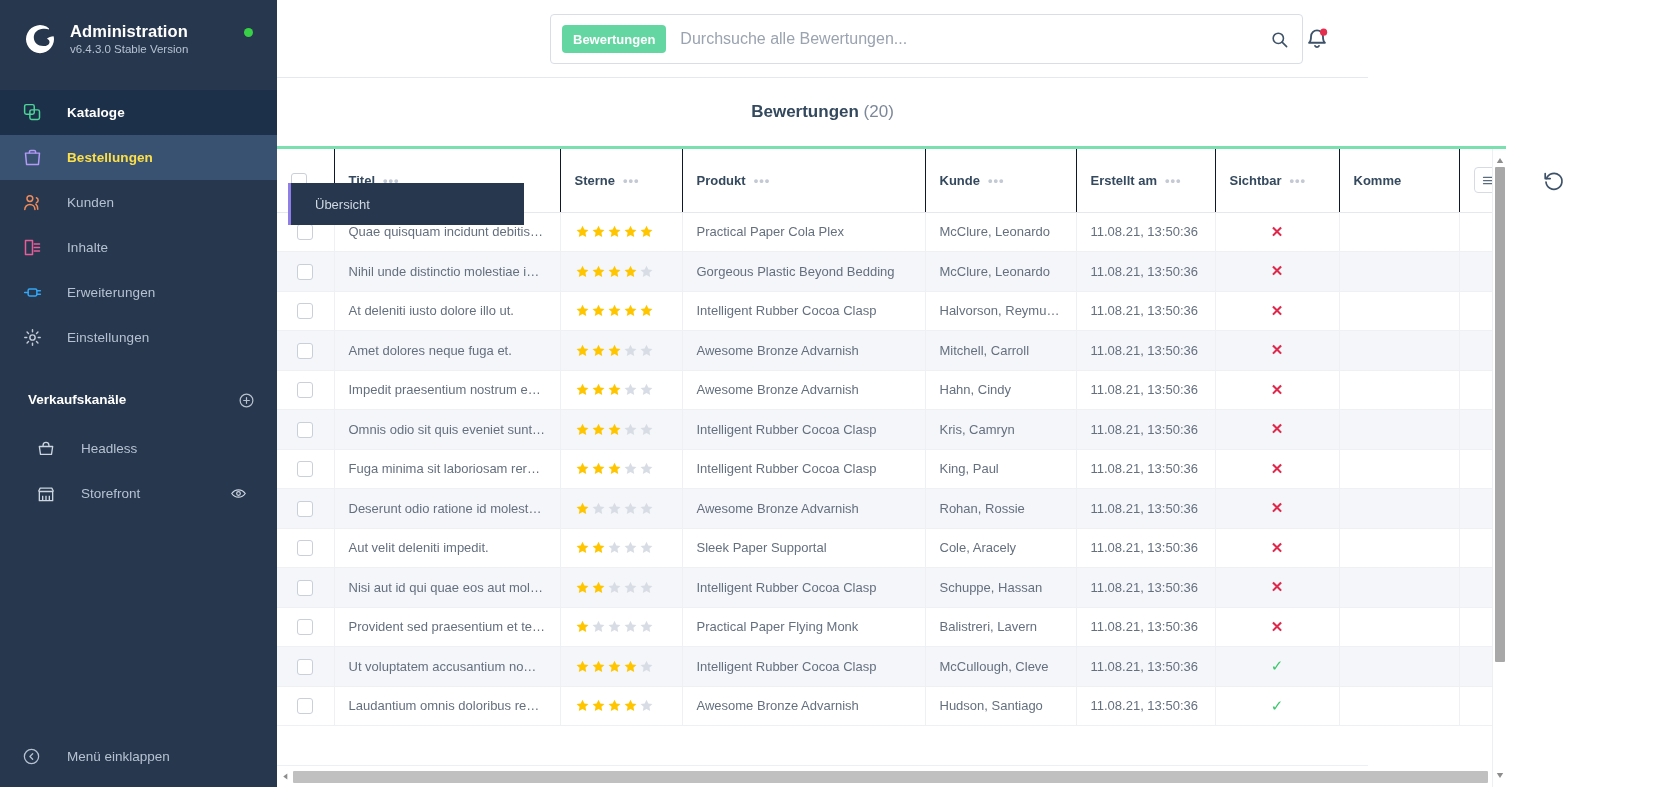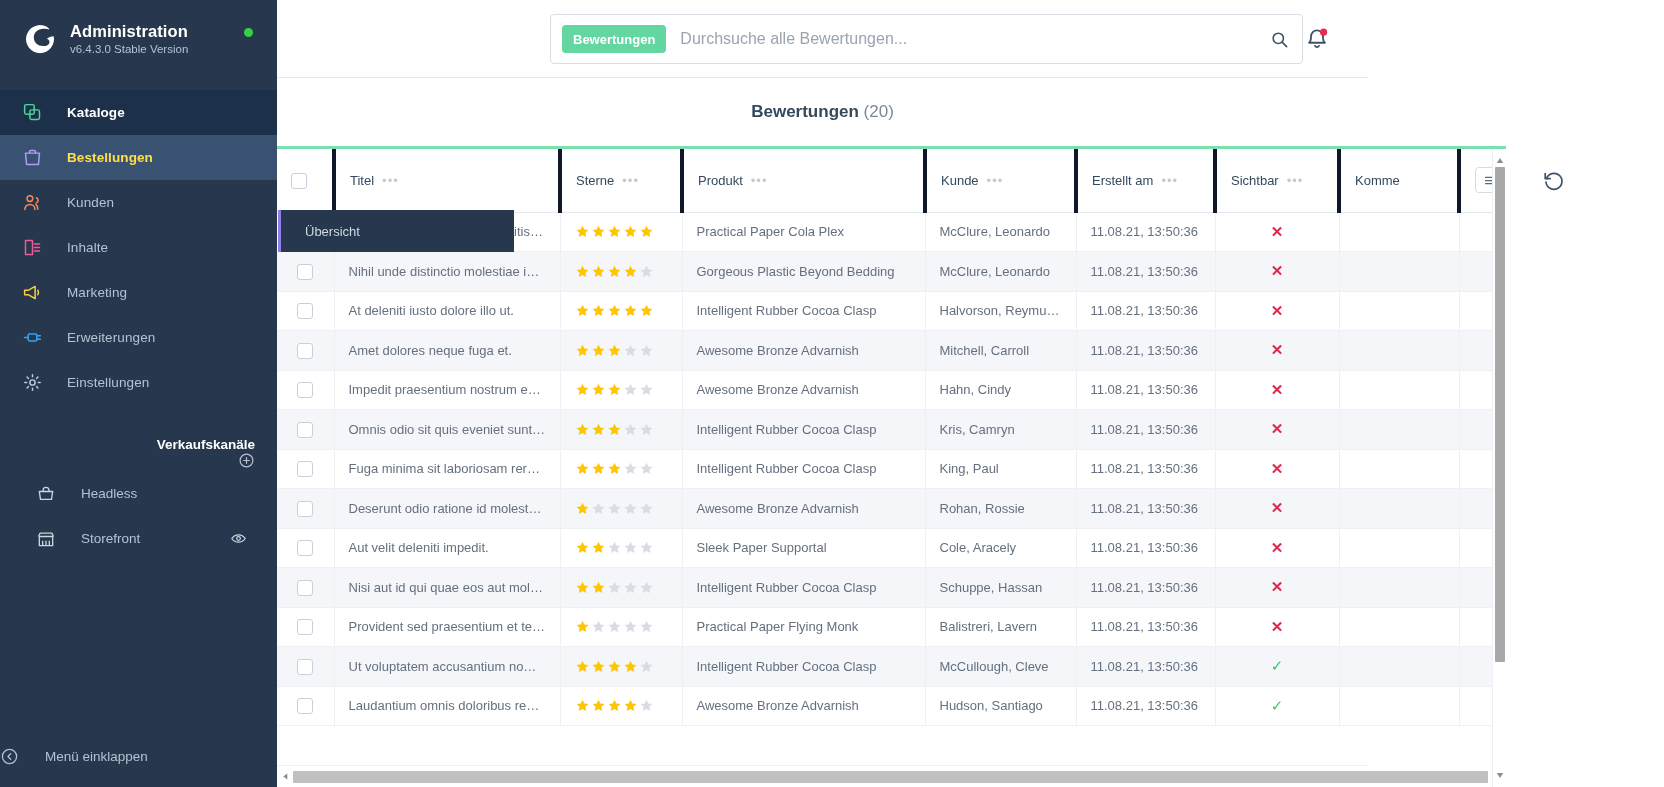--- a/index.html
+++ b/index.html
@@ -35,43 +35,43 @@
     padding-left: 22px; cursor: pointer; position: relative;
   }
   .sb-item .ic { width: 30px; flex: 0 0 30px; display: flex; align-items: center; }
   .sb-item .lbl { font-size: 13.5px; margin-left: 15px; color: #b6c2d2; letter-spacing: .1px; }
   .sb-item.state-open { background: #1c3049; }
   .sb-item.state-open .lbl { color: #fff; font-weight: bold; }
   .sb-item.state-active { background: #3a5271; }
   .sb-item.state-active .lbl { color: #fde047; font-weight: bold; }
 
   .sb-section {
-    margin-top: 32px; padding: 0 22px 0 22px; height: 34px;
-    display: flex; align-items: flex-end; justify-content: space-between; flex-direction: column;
+    margin-top: 32px; padding: 0 22px 0 28px; height: 34px;
+    display: flex; align-items: flex-start; justify-content: space-between;
   }
   .sb-section .stitle { color: #fff; font-size: 13.5px; font-weight: bold; }
   .sb-section .plus { cursor: pointer; opacity: .85; }
 
   .sb-channel { height: 45px; display:flex; align-items:center; padding-left: 36px; cursor:pointer; position: relative; }
   .sb-channel .ic { width: 30px; flex: 0 0 30px; display:flex; align-items:center; }
   .sb-channel .lbl { font-size: 13.5px; margin-left: 15px; color: #b6c2d2; }
   .sb-channel .eye { position: absolute; right: 30px; top: 14px; }
 
-  .sb-foot { margin-top: auto; height: 62px; display: flex; align-items: center; cursor: pointer; text-align: right; }
+  .sb-foot { margin-top: auto; height: 62px; display: flex; align-items: center; padding-left: 22px; cursor: pointer; text-align: right; }
   .sb-foot .ic { width: 30px; flex: 0 0 30px; display:flex; align-items:center; }
   .sb-foot .lbl { font-size: 13.5px; margin-left: 15px; color: #b6c2d2; }
 
   
   .flyout {
-    position: absolute; left: 278px; top: 183px;
+    position: absolute; left: 288px; top: 183px;
     width: 236px; height: 42px;
     background: #27374d;
     border-left: 3px solid #8f7ee6;
     z-index: 60;
-    display: flex; align-items: center; margin-top: 27px;
+    display: flex; align-items: center;
   }
   .flyout .fl-item { font-size: 13px; color: #cfd8e3; padding-left: 24px; cursor: pointer; }
 
   
   .main { flex: 1 1 auto; display: flex; flex-direction: column; min-width: 0; background: #fff; }
 
   
   .topbar {
     height: 78px; flex: 0 0 78px; border-bottom: 1px solid #e5e8ed;
     display: flex; align-items: center; position: relative; background: #fff;
@@ -104,22 +104,22 @@
   
   .content { flex: 1 1 auto; position: relative; display: flex; min-height: 0; background: #fff; }
   .gridbox {
     position: relative; margin-left: 0; width: 1229px; flex: 0 0 1229px;
     border-top: 3px solid #7ae0b0; background: #fff; overflow: hidden;
   }
   .gridscroll { position: relative; height: 100%; overflow: hidden; }
 
   table.dgrid { border-collapse: collapse; width: 1290px; table-layout: fixed; }
   table.dgrid th {
-    height: 63px; text-align: left; font-size: 13px; color: #34495e; font-weight: normal;
-    border-bottom: 1px solid #e5e8ed; border-right: 4px solid #0f172a;
+    height: 63px; text-align: left; font-size: 13px; color: #34495e; font-weight: bold;
+    border-bottom: 1px solid #e5e8ed; border-right: 1px solid #0f172a;
     padding: 4px 14px; background: #fff; vertical-align: middle; white-space: nowrap;
   }
   table.dgrid th .dots3 { color: #c3cad4; font-size: 13px; margin-left: 8px; letter-spacing: 1px; cursor: pointer; }
   table.dgrid td {
     height: 39.5px; font-size: 13px; color: #65707f;
     border-bottom: 1px solid #eef0f4; border-right: 1px solid #eef0f4;
     padding: 0 14px; white-space: nowrap; overflow: hidden; text-overflow: ellipsis;
   }
   table.dgrid tbody tr:nth-child(even) td { background: #f4f6f9; }
   table.dgrid tbody tr:nth-child(odd) td { background: #fff; }
@@ -236,29 +236,20 @@
       <div class="sb-item">
         <span class="ic">
           <svg width="21" height="21" viewBox="0 0 24 24" fill="none" stroke="#ea5d9b" stroke-width="1.7">
             <path d="M4 4h8v16H4z" stroke-linejoin="round"></path>
               <path d="M14 8h6M14 12h6M14 16h6" stroke-linecap="round"></path>
           </svg>
         </span>
         <span class="lbl">Inhalte</span>
       </div>
 
-      <div class="sb-item">
-        <span class="ic">
-          <svg width="21" height="21" viewBox="0 0 24 24" fill="none" stroke="#f7d041" stroke-width="1.7">
-            <path d="M3 9.5v5h4l8 4.5V5L7 9.5H3z" stroke-linejoin="round"></path>
-              <path d="M18 9.5c1 .8 1 4.2 0 5" stroke-linecap="round"></path>
-          </svg>
-        </span>
-        <span class="lbl">Marketing</span>
-      </div>
 
       <div class="sb-item">
         <span class="ic">
           <svg width="21" height="21" viewBox="0 0 24 24" fill="none" stroke="#33a6f5" stroke-width="1.7">
             <rect x="7" y="8" width="10" height="8" rx="1.6"></rect>
               <path d="M3 12h4M17 10h4M17 14h4" stroke-linecap="round"></path>
           </svg>
         </span>
         <span class="lbl">Erweiterungen</span>
       </div>

